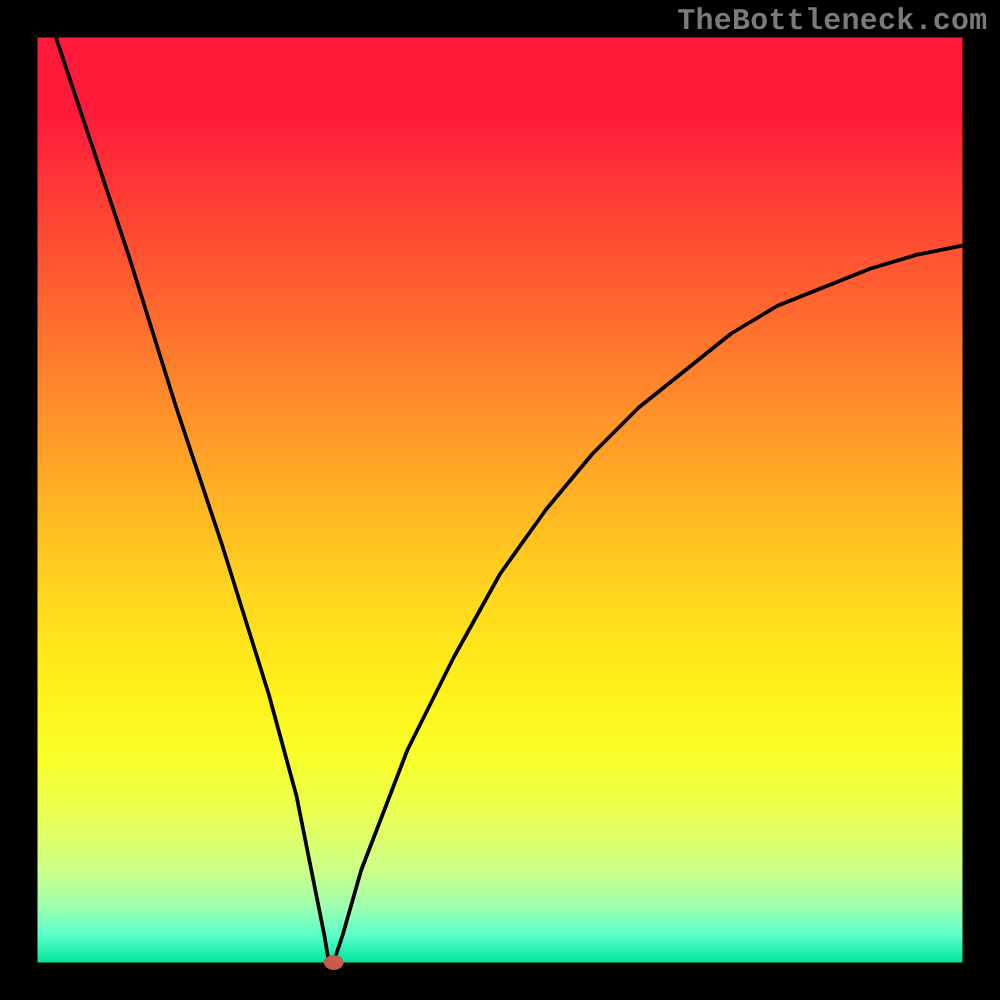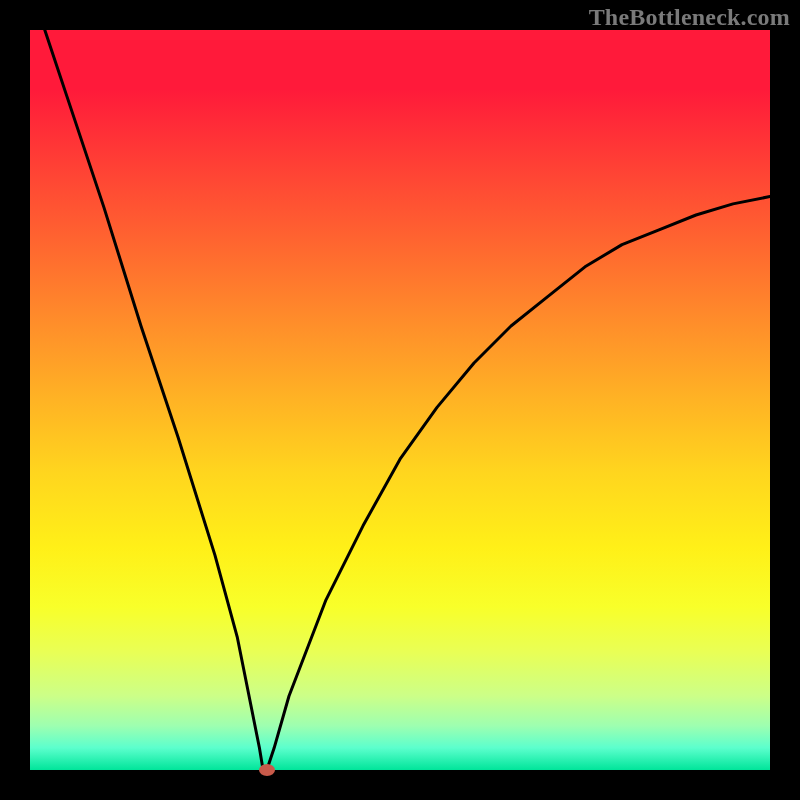--- a/index.html
+++ b/index.html
@@ -36,21 +36,21 @@
       #ccff88 90%,
       #9effb0 94%,
       #5cffcd 97%,
       #00e59a 100%
     );
   }
   .watermark {
     position: absolute;
     top: 4px;
     right: 10px;
-    font-family: Liberation Serif, serif;
+    font-family: Liberation Mono, monospace;
     font-size: 24px;
     font-weight: 600;
     color: #7a7a7a;
     letter-spacing: 0.2px;
     user-select: none;
   }
   svg.curve {
     position: absolute;
     left: 0;
     top: 0;

